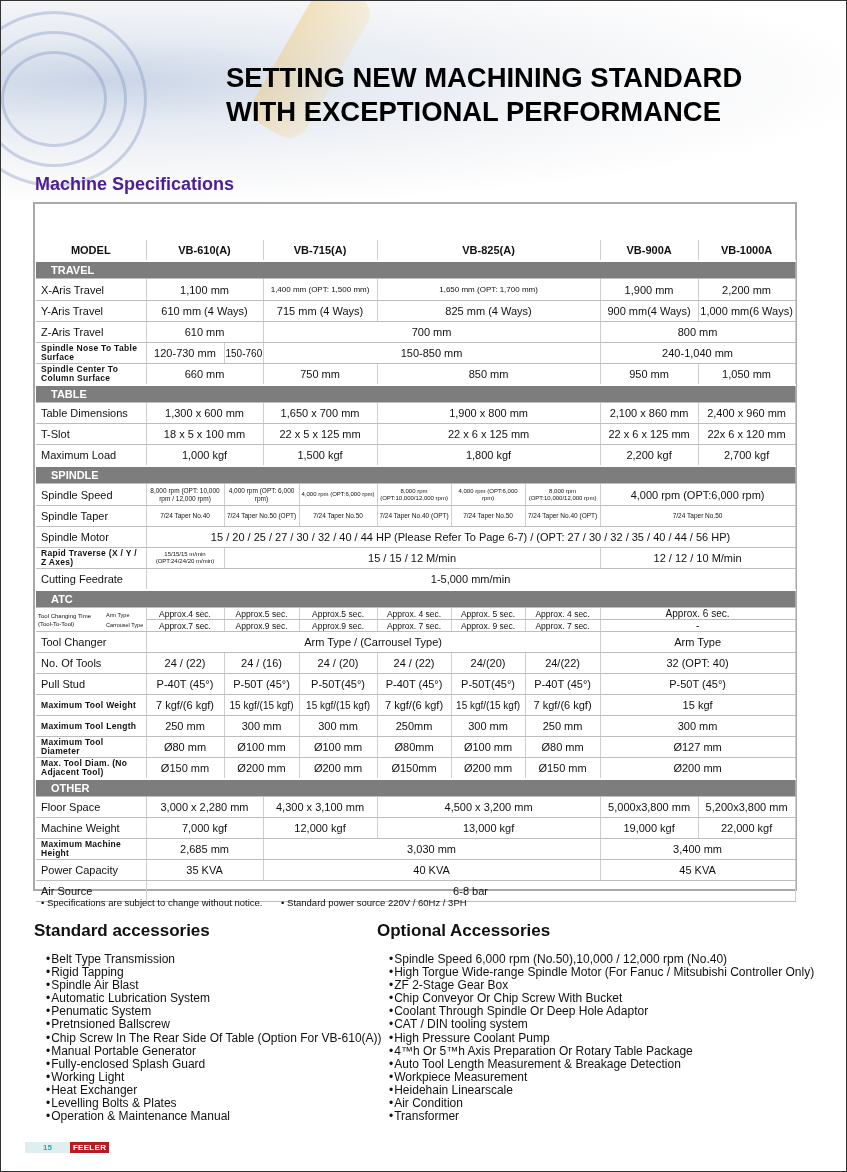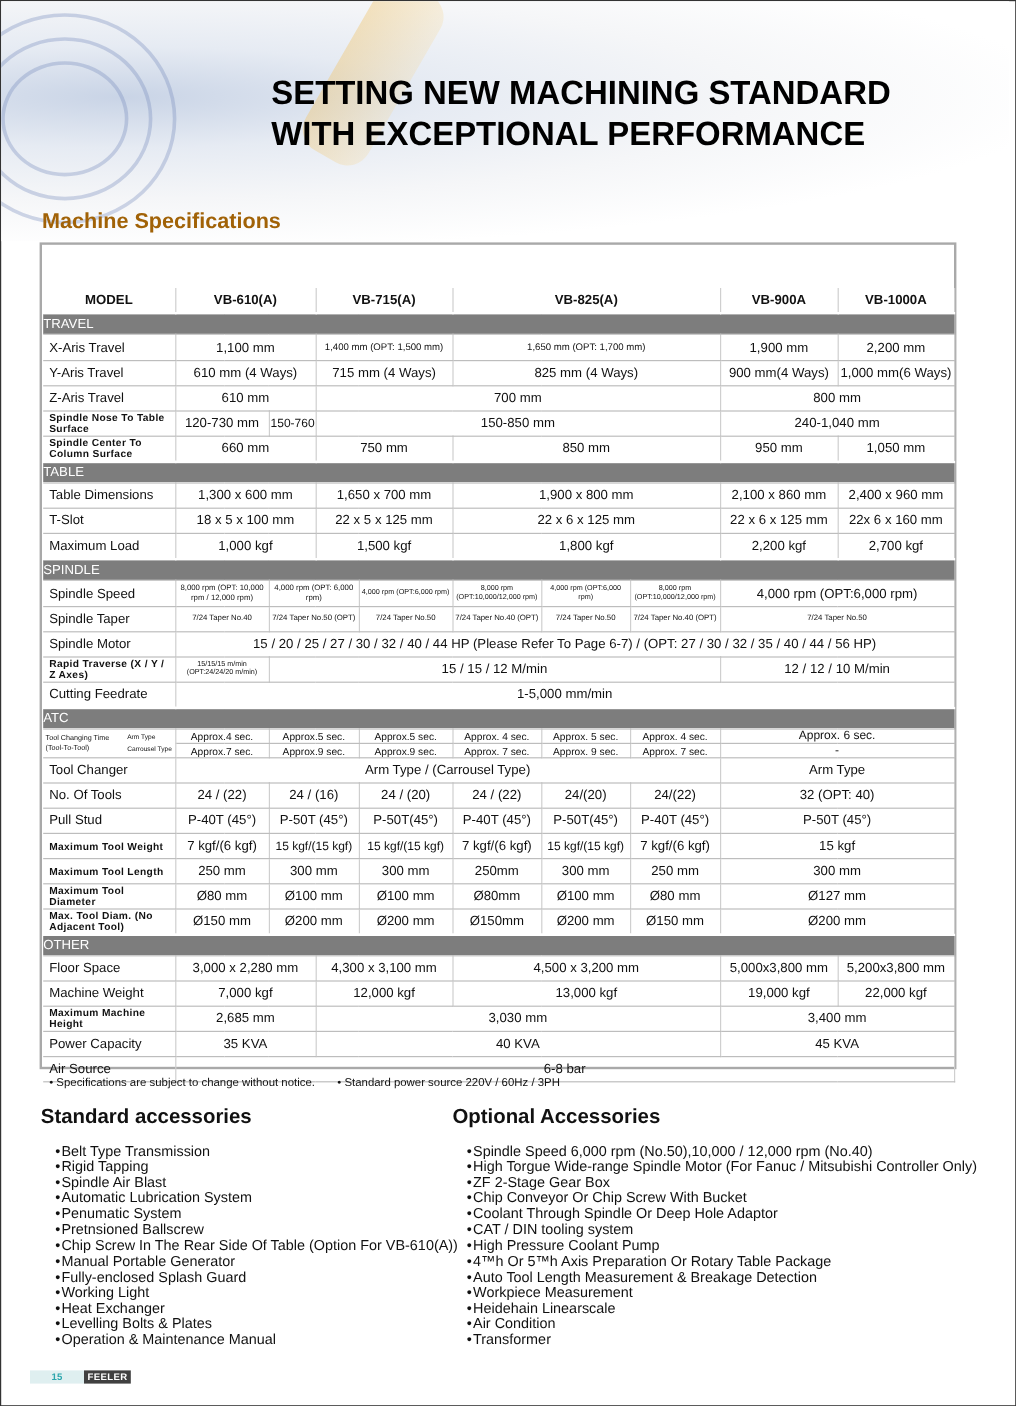--- a/index.html
+++ b/index.html
@@ -21,21 +21,21 @@
   }
   .headline {
     position: absolute; left: 225px; top: 60px; margin: 0;
     font-family: "Liberation Sans", sans-serif; font-weight: 700;
     font-size: 28px; line-height: 34px; letter-spacing: 0px; color: #000;
     transform: scaleX(0.98); transform-origin: left;
   }
   .section-title {
     position: absolute; left: 34px; top: 173px; margin: 0;
     font-family: "Liberation Sans", sans-serif; font-weight: 700;
-    font-size: 18px; color: #a16207;
+    font-size: 18px; color: #4c1d95;
   }
   .spec-frame {
     position: absolute; left: 32px; top: 201px; width: 764px; height: 689px;
     border: 2px solid #a9a9a9; box-sizing: border-box; background: #fff;
   }
   table.spec {
     position: absolute; left: 35px; top: 203px; width: 759px;
     border-collapse: collapse; table-layout: fixed;
     font-family: "Liberation Sans", sans-serif; font-size: 11px; margin-top: 36px;
   }
@@ -44,22 +44,22 @@
     text-align: center; padding: 0 1px; overflow: hidden; white-space: nowrap;
   }
   table.spec th { font-weight: 700; font-size: 11px; height: 20px; }
   table.spec td.lbl { text-align: left; padding-left: 5px; font-size: 11px; }
   table.spec td.lbl2 { text-align: left; padding-left: 5px; font-size: 8.5px; font-weight: 700; line-height: 9px; white-space: normal; letter-spacing: 0.3px; }
   table.spec td.sm { font-size: 6.5px; line-height: 7.5px; white-space: normal; }
   table.spec td.xs { font-size: 6px; line-height: 7px; white-space: normal; }
   table.spec td.atcs { font-size: 8.5px; }
   table.spec td.multi { font-size: 8px; line-height: 9px; white-space: normal; }
   tr.sec td {
-    background: #7d7d7d; color: #fff; font-weight: 400; text-align: left;
-    padding-left: 0; height: 16px; font-size: 11px; border-right: none;
+    background: #7d7d7d; color: #fff; font-weight: 700; text-align: left;
+    padding-left: 15px; height: 16px; font-size: 11px; border-right: none;
     border-top: 2px solid #fff;
   }
   tr.r21 td { height: 20px; }
   tr.r22 td { height: 21px; }
   tr.r14 td { height: 10px; }
   .notes {
     position: absolute; left: 40px; top: 896px; font-family: "Liberation Sans", sans-serif;
     font-size: 9.5px; color: #111; margin: 0;
   }
   .notes span { margin-right: 16px; }
@@ -68,21 +68,21 @@
   .acc-col ul { list-style: none; margin: 12px; padding: 0; }
   .acc-col li { font-size: 12px; line-height: 13.1px; color: #111; white-space: nowrap; }
   .acc-col li::before { content: "\2022"; margin-right: 1px; }
   .std { left: 33px; }
   .opt { left: 376px; }
   .footer-badge {
     position: absolute; left: 24px; top: 1141px; height: 11px; display: flex;
     font-family: "Liberation Sans", sans-serif; font-size: 8px; font-weight: 700;
   }
   .footer-badge .pg { background: #dfeff0; color: #2ba6ad; padding: 0 18px; line-height: 11px; }
-  .footer-badge .brand { background: #404040; color: #fff; padding: 0 3px; line-height: 11px; letter-spacing: 0.3px; text-align: center; }
+  .footer-badge .brand { background: #b91c1c; color: #fff; padding: 0 3px; line-height: 11px; letter-spacing: 0.3px; text-align: center; }
 </style>
 </head>
 <body>
 
 <div class="hero">
   <div class="arm"></div>
   <div class="arc" style="left:-40px;top:10px;width:180px;height:170px;"></div>
   <div class="arc" style="left:-20px;top:30px;width:140px;height:130px;"></div>
   <div class="arc" style="left:0px;top:50px;width:100px;height:90px;"></div>
   <h1 class="headline">
@@ -170,21 +170,21 @@
     <td colspan="3">1,900 x 800 mm</td>
     <td>2,100 x 860 mm</td>
     <td>2,400 x 960 mm</td>
   </tr>
   <tr class="r21">
     <td class="lbl">T-Slot</td>
     <td colspan="3">18 x 5 x 100 mm</td>
     <td colspan="2">22 x 5 x 125 mm</td>
     <td colspan="3">22 x 6 x 125 mm</td>
     <td>22 x 6 x 125 mm</td>
-    <td>22x 6 x 160 mm</td>
+    <td>22x 6 x 120 mm</td>
   </tr>
   <tr class="r21">
     <td class="lbl">Maximum Load</td>
     <td colspan="3">1,000 kgf</td>
     <td colspan="2">1,500 kgf</td>
     <td colspan="3">1,800 kgf</td>
     <td>2,200 kgf</td>
     <td>2,700 kgf</td>
   </tr>
 

